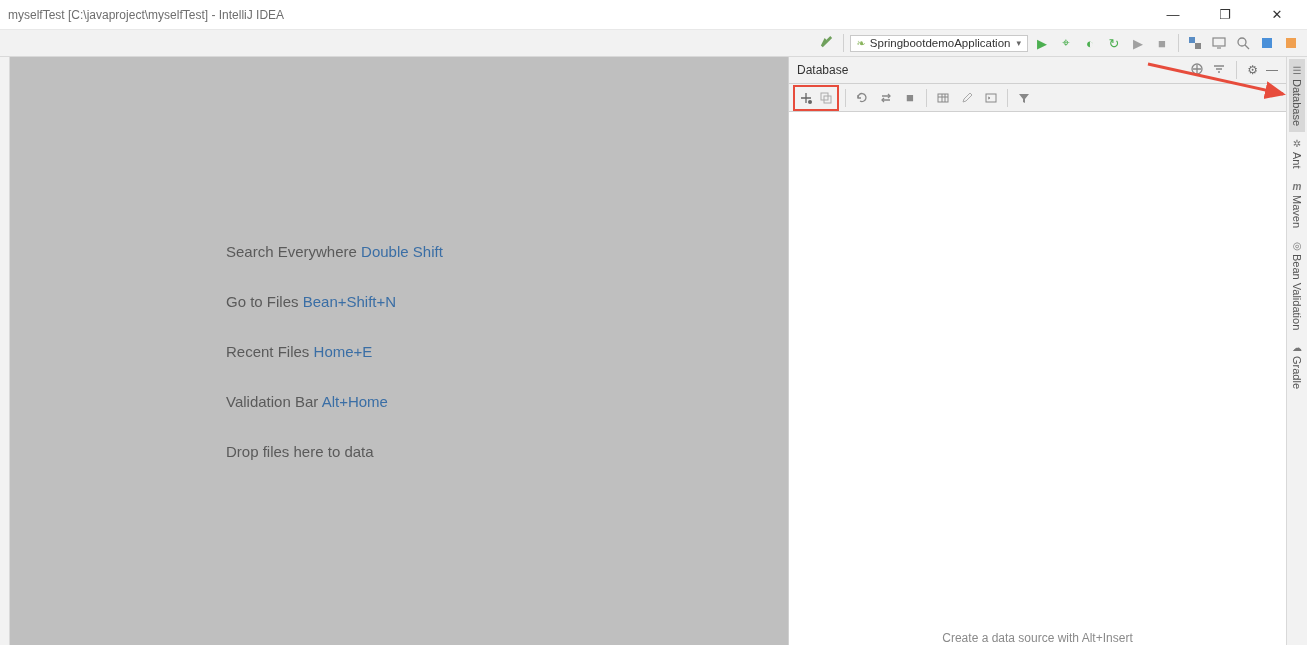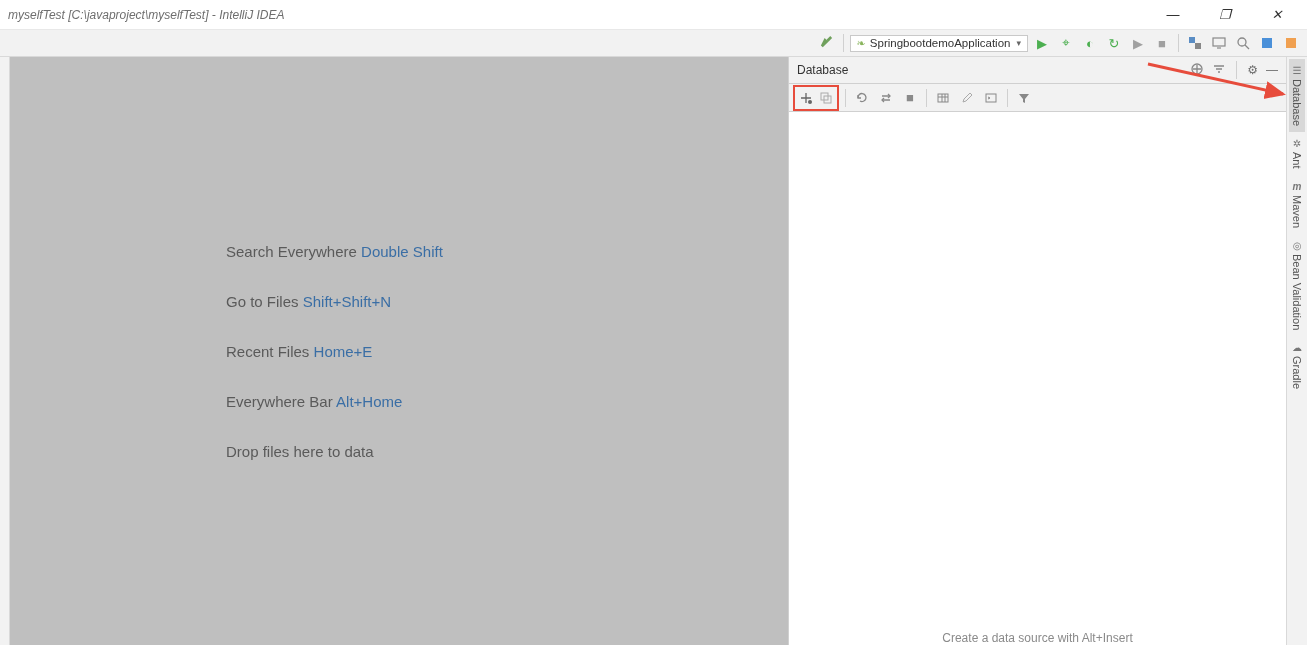--- a/index.html
+++ b/index.html
@@ -1,17 +1,17 @@
 <!DOCTYPE html>
 <html><head>
 <meta charset="utf-8">
 <style>
   * { box-sizing: border-box; margin: 0; padding: 0; }
   body { font-family: "Segoe UI", Arial, sans-serif; font-size: 12px; width: 1307px; height: 645px; overflow: hidden; background: #fff; position: relative;}
-  .title-bar { height: 30px; background: #fff; display: flex; align-items: center; padding: 8px 8px; border-bottom: 1px solid #e8e8e8; font-style: italic;}
+  .title-bar { height: 30px; background: #fff; display: flex; align-items: center; padding: 8px 8px; border-bottom: 1px solid #e8e8e8;}
   .title-text { color: #6e6e6e; font-size: 12px; }
   .title-controls { margin-left: auto; display: flex; gap: 24px; align-items:center; padding-right:8px;}
   .title-controls span { font-size: 13px; color:#333; width:28px; text-align:center;}
   .toolbar { height: 27px; background: #f2f2f2; border-bottom: 1px solid #d9d9d9; display:flex; align-items:center; padding: 0 6px;}
   .toolbar-spacer {flex:1;}
   .toolbar-right { display:flex; align-items:center; gap:4px;}
   .run-config { display:flex; align-items:center; background:#fff; border:1px solid #c9c9c9; padding:1px 6px; gap:4px; font-size:11.5px; color:#333;}
   .run-config .leaf{color:#8ab55e; font-size:11px;}
   .run-config .chev{color:#666;font-size:9px; margin-left:2px;}
   .tb-icon{width:20px;height:20px;display:flex;align-items:center;justify-content:center;color:#6e6e6e;font-size:13px;}
@@ -111,28 +111,28 @@
   <div class="left-bar"></div>
 
   <div class="editor">
     <div class="editor-inner">
       <div class="hint-row">
         <span>Search Everywhere</span>
         <span class="short">Double Shift</span>
       </div>
       <div class="hint-row">
         <span>Go to Files</span>
-        <span class="short">Shift+Shift+N</span>
+        <span class="short">Bean+Shift+N</span>
       </div>
       <div class="hint-row">
         <span>Recent Files</span>
         <span class="short">Home+E</span>
       </div>
       <div class="hint-row">
-        <span>Everywhere Bar</span>
+        <span>Validation Bar</span>
         <span class="short">Alt+Home</span>
       </div>
       <div class="hint-row">
         <span>Drop files here to data</span>
         <span class="short"></span>
       </div>
     </div>
   </div>
 
   <div class="db-panel">

